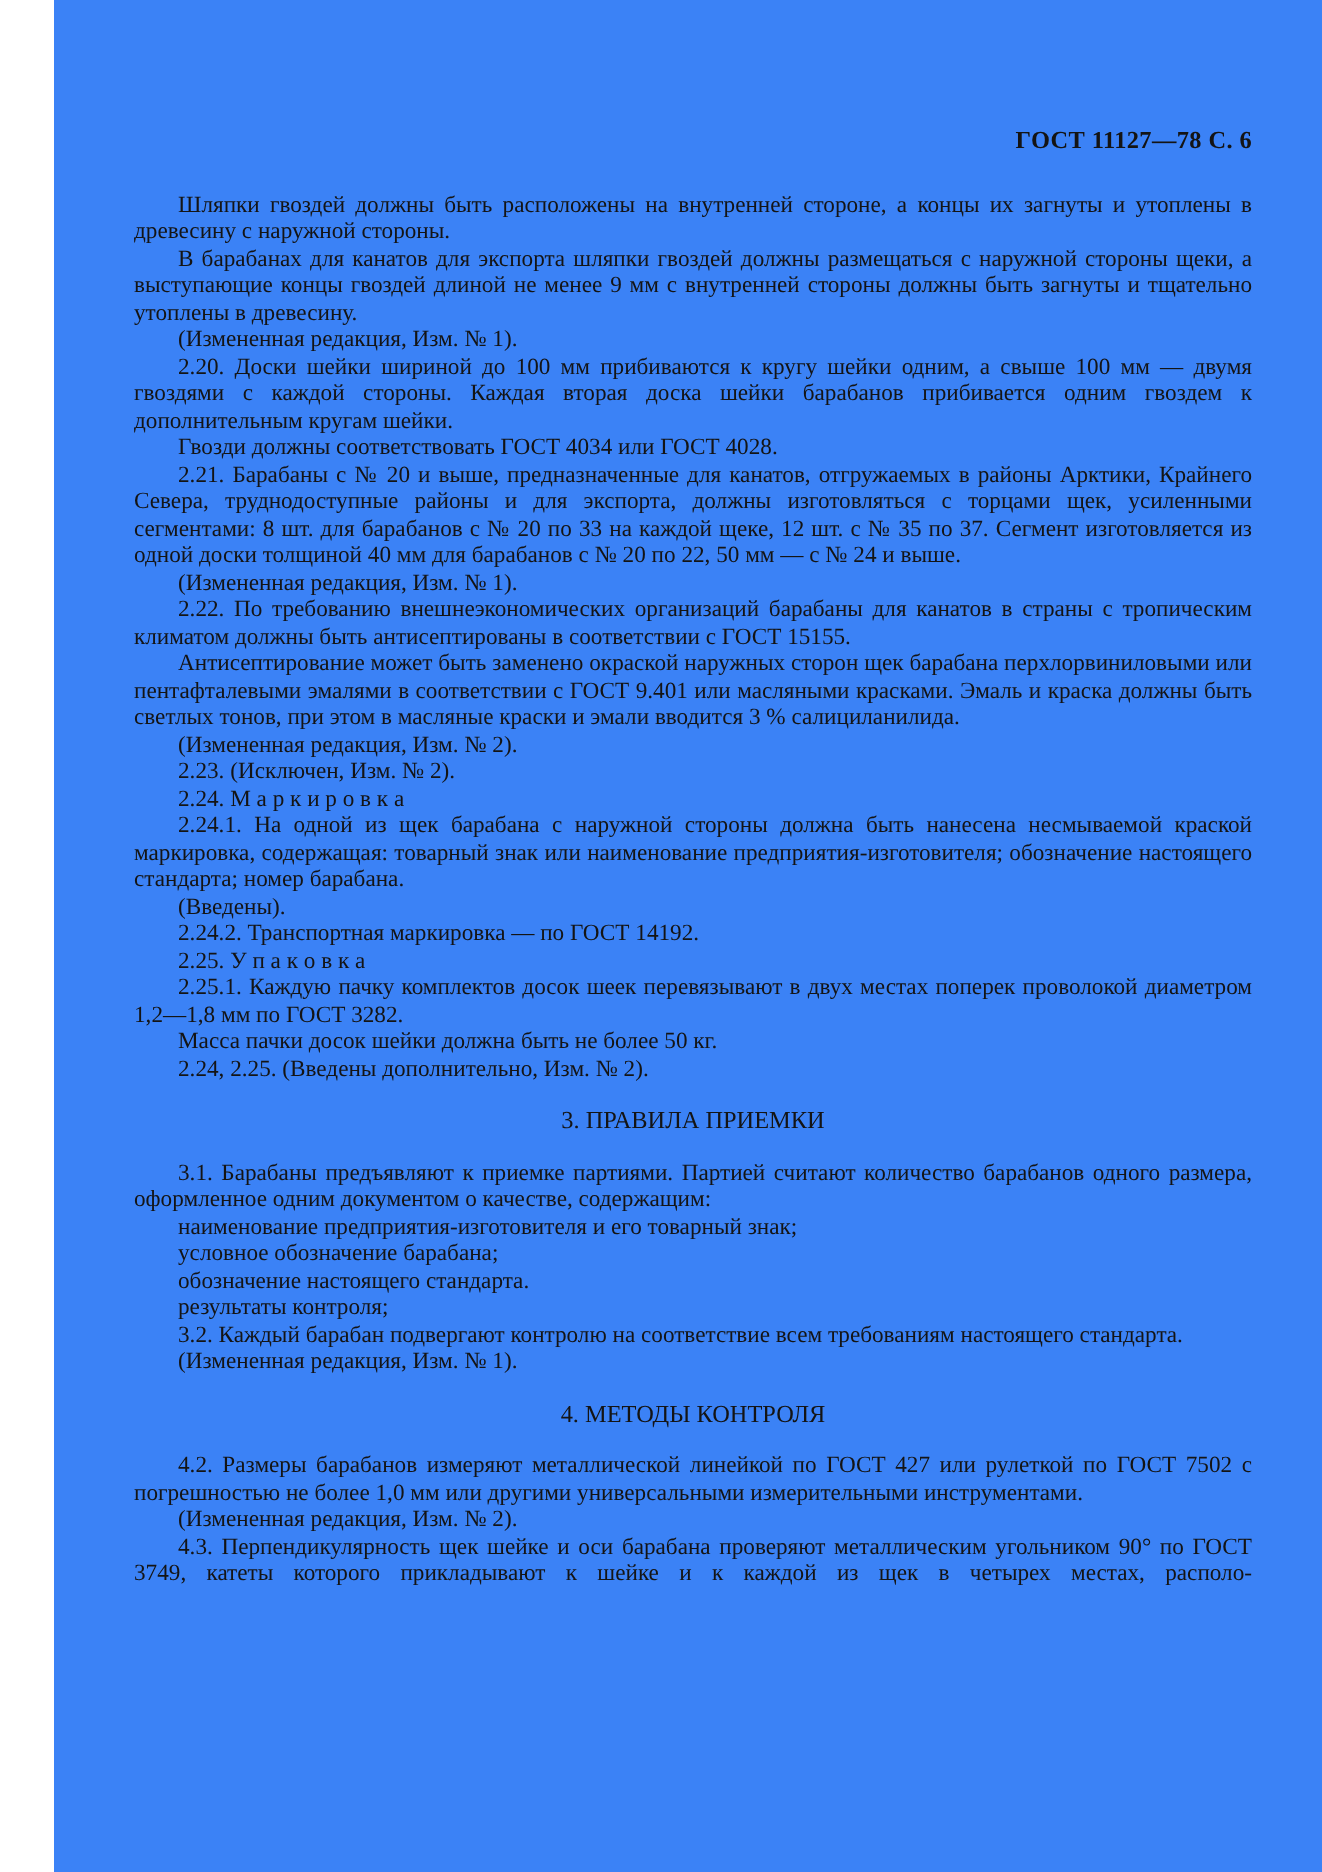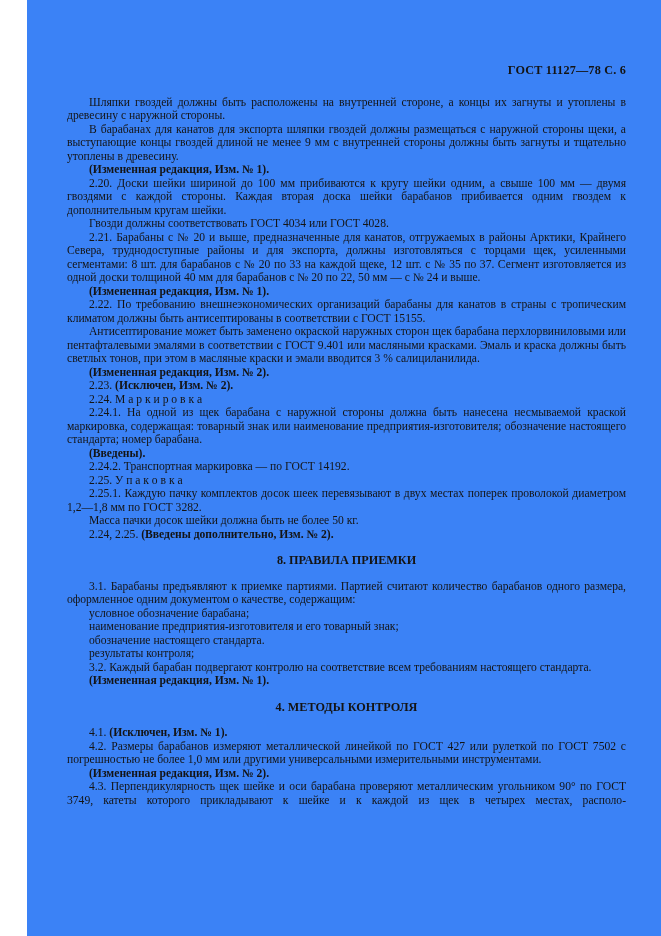--- a/index.html
+++ b/index.html
@@ -36,21 +36,21 @@
     text-align: center;
     text-indent: 0;
     font-weight: bold;
     font-size: 12.2px;
     margin: 13px 0 12px 0;
   }
   .para.last {
     text-align-last: justify;
   }
   .b {
-    font-weight: bold;
+    font-weight: normal;
   }
 </style>
 </head>
 <body>
 
 <div class="page">
   <div class="header">
     <span>ГОСТ 11127—78 С. 6</span>
   </div>
   <div class="body">
@@ -66,27 +66,26 @@
       <div class="para "><span class="b">(Измененная редакция, Изм. № 2).</span></div>
       <div class="para "><span>2.23. </span><span class="b">(Исключен, Изм. № 2).</span></div>
       <div class="para "><span>2.24. М а р к и р о в к а</span></div>
       <div class="para "><span>2.24.1. На одной из щек барабана с наружной стороны должна быть нанесена несмываемой краской маркировка, содержащая: товарный знак или наименование предприятия-изготовителя; обозначение настоящего стандарта; номер барабана.</span></div>
       <div class="para "><span class="b">(Введены).</span></div>
       <div class="para "><span>2.24.2. Транспортная маркировка — по ГОСТ 14192.</span></div>
       <div class="para "><span>2.25. У п а к о в к а</span></div>
       <div class="para "><span>2.25.1. Каждую пачку комплектов досок шеек перевязывают в двух местах поперек проволокой диаметром 1,2—1,8 мм по ГОСТ 3282.</span></div>
       <div class="para "><span>Масса пачки досок шейки должна быть не более 50 кг.</span></div>
       <div class="para "><span>2.24, 2.25. </span><span class="b">(Введены дополнительно, Изм. № 2).</span></div>
-      <div class="para heading"><span class="b">8. ПРАВИЛА ПРИЕМКИ</span></div>
+      <div class="para heading"><span class="b">3. ПРАВИЛА ПРИЕМКИ</span></div>
       <div class="para "><span>3.1. Барабаны предъявляют к приемке партиями. Партией считают количество барабанов одного размера, оформленное одним документом о качестве, содержащим:</span></div>
+      <div class="para "><span>наименование предприятия-изготовителя и его товарный знак;</span></div>
       <div class="para "><span>условное обозначение барабана;</span></div>
-      <div class="para "><span>наименование предприятия-изготовителя и его товарный знак;</span></div>
       <div class="para "><span>обозначение настоящего стандарта.</span></div>
       <div class="para "><span>результаты контроля;</span></div>
       <div class="para "><span>3.2. Каждый барабан подвергают контролю на соответствие всем требованиям настоящего стандарта.</span></div>
       <div class="para "><span class="b">(Измененная редакция, Изм. № 1).</span></div>
       <div class="para heading"><span class="b">4. МЕТОДЫ КОНТРОЛЯ</span></div>
-      <div class="para "><span>4.1. </span><span class="b">(Исключен, Изм. № 1).</span></div>
       <div class="para "><span>4.2. Размеры барабанов измеряют металлической линейкой по ГОСТ 427 или рулеткой по ГОСТ 7502 с погрешностью не более 1,0 мм или другими универсальными измерительными инструментами.</span></div>
       <div class="para "><span class="b">(Измененная редакция, Изм. № 2).</span></div>
       <div class="para last"><span>4.3. Перпендикулярность щек шейке и оси барабана проверяют металлическим угольником 90° по ГОСТ 3749, катеты которого прикладывают к шейке и к каждой из щек в четырех местах, располо-</span></div>
     </div>
 </div>
 
 </body></html>

